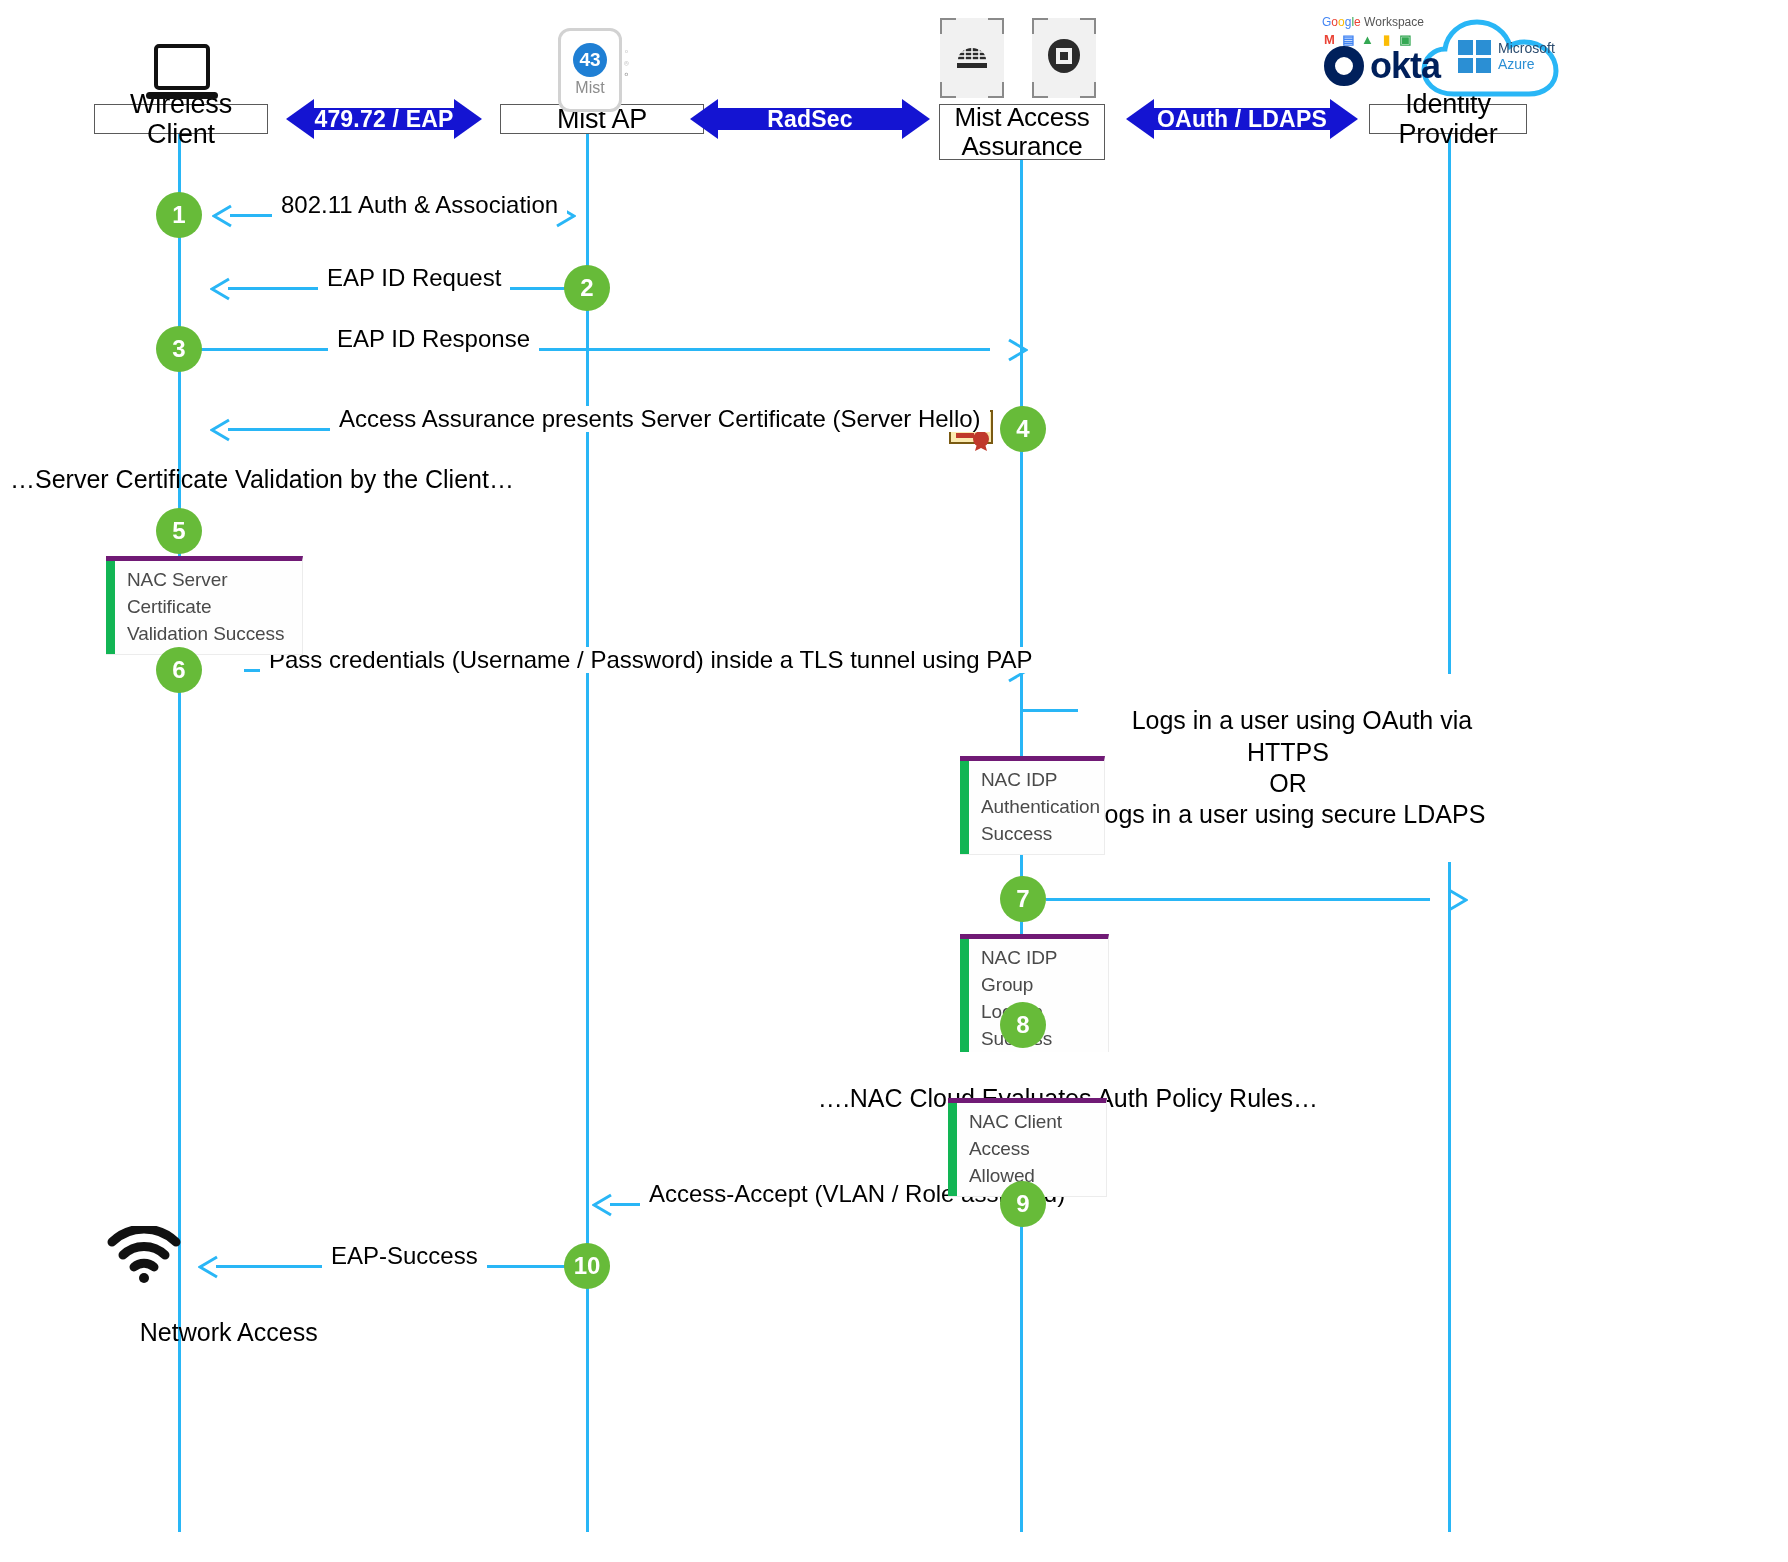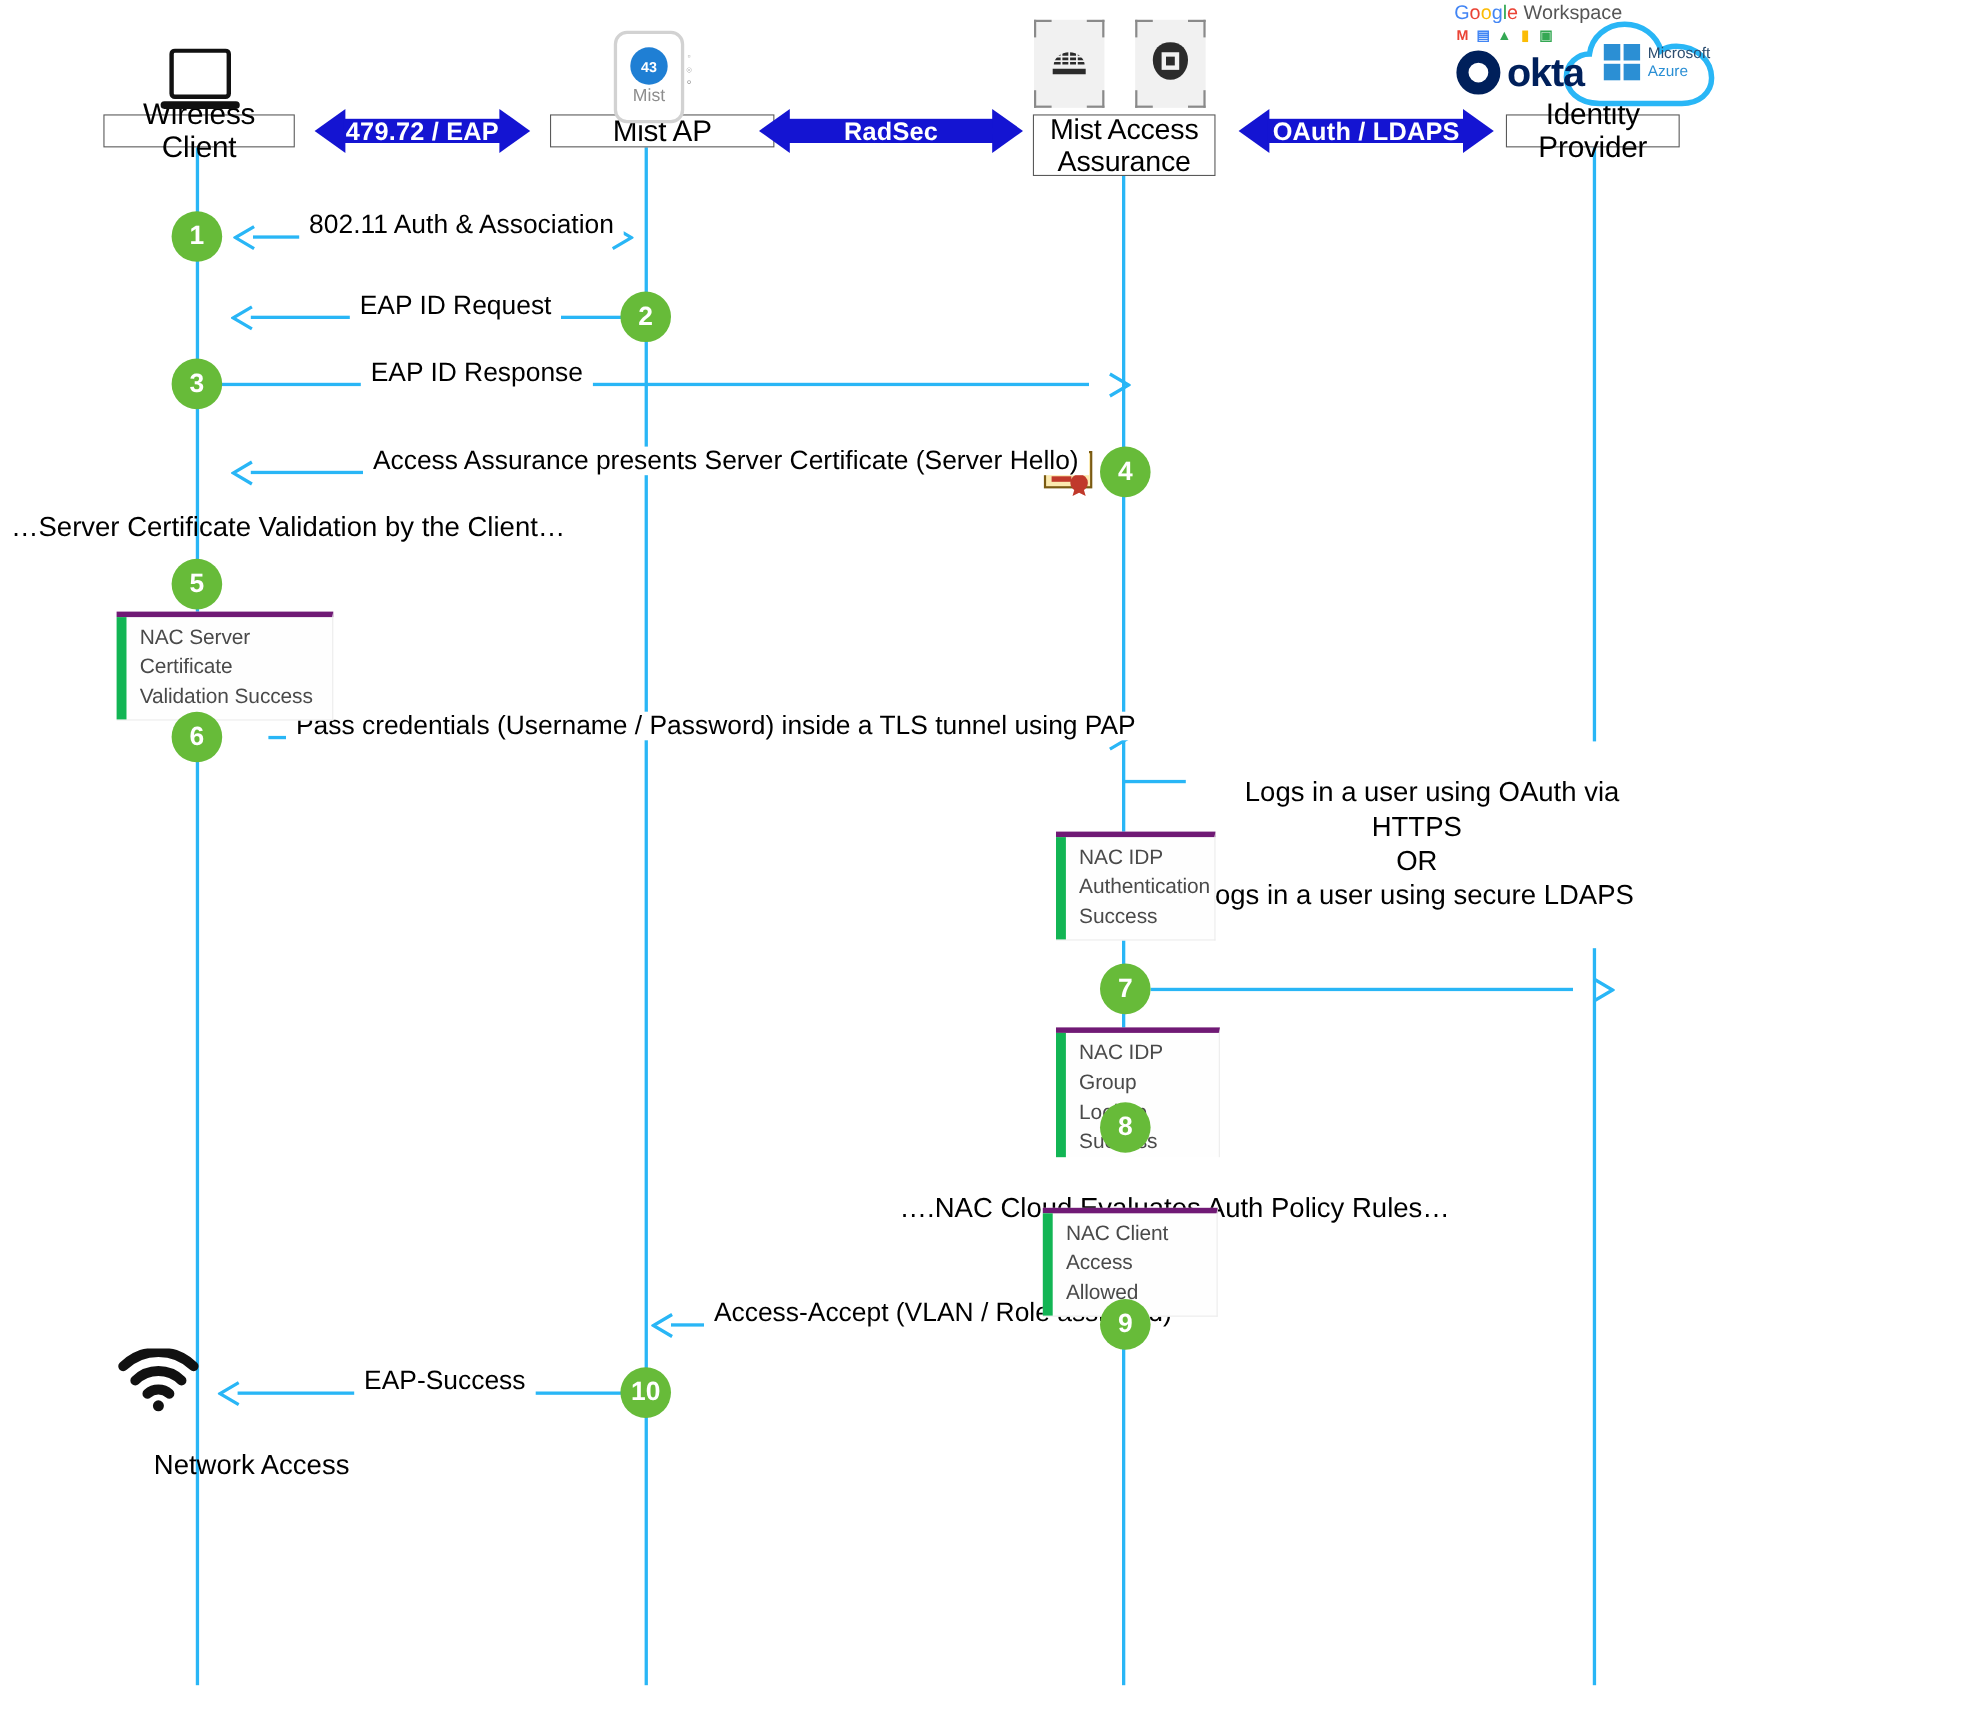--- a/index.html
+++ b/index.html
@@ -140,21 +140,21 @@
     position:absolute;
     width:58px;height:78px;
     border:3px solid #d2d2d2;
     border-radius:12px;
     background:#fff;
     display:flex;flex-direction:column;align-items:center;
     justify-content:center;
   }
   .ap-dot{
     width:34px;height:34px;border-radius:50%;
-    background:#1f7fd4;color:#fff;font-size:13px;font-weight:bold;
+    background:#1f7fd4;color:#fff;font-size:19px;font-weight:bold;
     display:flex;align-items:center;justify-content:center;
     margin-bottom:2px;
   }
   .ap-label{font-size:16px;color:#8d8d8d;}
   .ap-side{
     position:absolute;left:66px;top:18px;
     font-size:8px;color:#9a9a9a;line-height:1.45;text-align:center;
   }
   
   .tile{
@@ -165,21 +165,21 @@
   .tile .corner{position:absolute;width:14px;height:14px;border:2px solid #8a8a8a;}
   .tile .c1{left:0;top:0;border-right:none;border-bottom:none;}
   .tile .c2{right:0;top:0;border-left:none;border-bottom:none;}
   .tile .c3{left:0;bottom:0;border-right:none;border-top:none;}
   .tile .c4{right:0;bottom:0;border-left:none;border-top:none;}
   .tile .glyph{
     position:absolute;left:0;right:0;top:50%;transform:translateY(-50%);
     text-align:center;
   }
   
-  .gw-word{font-size:18px;line-height:1;white-space:nowrap;}
+  .gw-word{font-size:12px;line-height:1;white-space:nowrap;margin-top:14px;}
   .gw-icons{display:flex;gap:4px;margin-top:3px;}
   .gw-icons span{
     width:15px;height:18px;display:inline-block;
     font-size:13px;line-height:18px;text-align:center;font-weight:bold;
   }
   
   .okta-ring{
     width:40px;height:40px;border-radius:50%;
     border:11px solid #00205b;box-sizing:border-box;
   }

